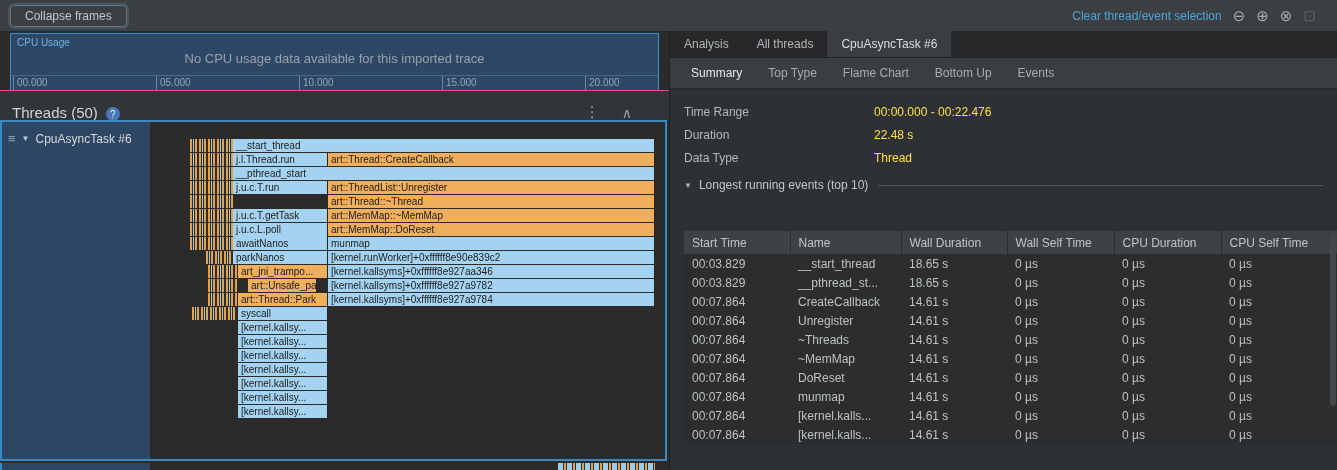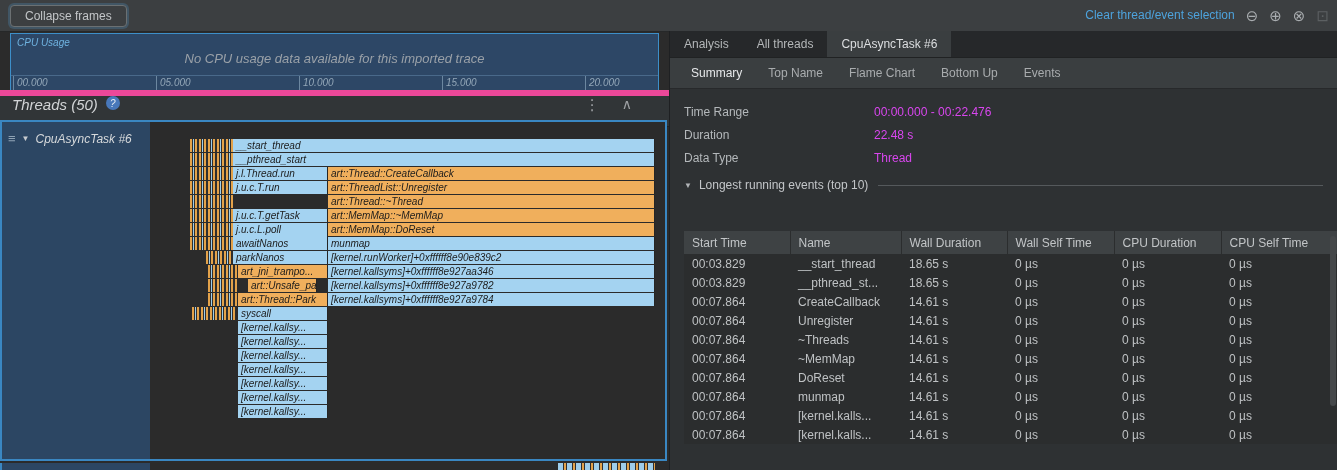--- a/index.html
+++ b/index.html
@@ -5,40 +5,40 @@
   html,body{margin:0;padding:0;}
   body{position:relative;width:1337px;height:470px;overflow:hidden;background:#2b2b2b;
        font-family:"Liberation Sans","DejaVu Sans",sans-serif;font-size:12px;color:#bbbcbd;}
 
   
   .toolbar{position:absolute;left:0;top:0;width:1337px;height:31px;background:#3c3f41;
            border-bottom:1px solid #262829;display:flex;align-items:center;}
   .btn-collapse{margin-left:10px;padding:3px 14px;background:#3c3f41;border:1px solid #6b7072;
                 border-radius:4px;color:#c3c6c8;font-size:12px;cursor:pointer;
                 box-shadow:0 0 0 2px rgba(74,130,170,.35);}
-  .toolbar-right{margin-left:auto;display:flex;align-items:flex-start;gap:11px;padding-right:8px;}
+  .toolbar-right{margin-left:auto;display:flex;align-items:center;gap:11px;padding-right:21px;}
   .link{color:#4da3dd;font-size:12px;text-decoration:none;cursor:pointer;}
   .ticon{font-size:15px;color:#a9adb0;line-height:1;cursor:pointer;}
   .ticon.disabled{color:#5c6062;cursor:default;}
 
   
-  .left{position:absolute;left:0;top:31px;width:670px;height:439px;font-style:italic;}
+  .left{position:absolute;left:0;top:31px;width:670px;height:439px;}
   .divider{position:absolute;left:669px;top:31px;width:1px;height:439px;background:#1e2022;}
 
   .cpu-panel{position:absolute;left:10px;top:2px;width:647px;height:57px;background:#2d4766;
              border:1px solid #3d8fc9;}
   .cpu-label{position:absolute;left:6px;top:3px;font-size:10px;color:#6fb3e0;}
   .cpu-msg{position:absolute;left:0;right:0;top:17px;text-align:center;font-size:13px;color:#9aa1a8;}
   .time-axis{position:absolute;left:0;right:0;bottom:0;height:15px;border-top:1px solid #49698a;}
   .tick{position:absolute;top:0;padding-left:3px;border-left:1px solid #6c87a0;
         font-size:10px;line-height:14px;color:#93a7b8;white-space:nowrap;}
 
   .th-header{position:absolute;left:0;top:59px;width:670px;height:30px;background:#313537;
-             border-top:6px solid #ec4899;border-bottom:1px solid #202223;
-             display:flex;align-items:flex-start;}
+             border-top:1px solid #ec4899;border-bottom:1px solid #202223;
+             display:flex;align-items:flex-end;}
   .th-title{margin-left:12px;font-size:15px;color:#d2d4d6;}
   .help{margin-left:8px;width:14px;height:14px;border-radius:50%;background:#4878ba;color:#e7edf4;
         font-size:10px;display:flex;align-items:center;justify-content:center;cursor:pointer;}
   .th-spacer{flex:1;}
   .hicon{color:#9da0a3;font-size:14px;cursor:pointer;}
   .hicon.more{margin-right:22px;font-size:15px;}
   .hicon.chev{margin-right:38px;}
 
   .threads-body{position:absolute;left:0;top:89px;width:667px;height:341px;
                 border:2px solid #3a87c2;background:#2b2b2b;display:flex;box-sizing:border-box;}
@@ -70,21 +70,21 @@
   .tab{padding:0 14px;display:flex;align-items:center;font-size:12px;color:#b4b7b9;cursor:pointer;}
   .tab.active{background:#3a3e40;color:#dcdee0;}
   .subtabs{height:30px;background:#3a3e40;display:flex;align-items:flex-start;padding-left:8px;
            border-bottom:1px solid #27292b;}
   .subtab{padding:0 13px;font-size:12px;color:#a9acae;height:100%;display:flex;align-items:center;cursor:pointer;}
   .subtab.active{color:#e6e8ea;}
 
   .summary{padding:11px 0 0 14px;}
   .srow{height:23px;display:flex;align-items:center;}
   .slabel{width:190px;color:#b4b8bb;}
-  .svalue{color:#d946ef;}
+  .svalue{color:#fde047;}
 
   .section-head{display:flex;align-items:center;margin:9px 14px 8px 14px;}
   .sh-tri{font-size:8px;color:#b0b3b6;margin-right:7px;cursor:pointer;}
   .sh-title{color:#c3c6c9;font-size:12px;white-space:nowrap;}
   .sh-line{flex:1;height:1px;background:#55595c;margin-left:10px;}
 
   .events{position:absolute;left:14px;right:0;top:200px;bottom:0;overflow:hidden;}
   table{border-collapse:collapse;table-layout:fixed;width:653px;font-size:12px;}
   th{background:#3e4244;color:#c2c5c7;font-weight:normal;text-align:left;padding:3px 8px;
      border-right:1px solid #2b2d2e;height:23px;box-sizing:border-box;white-space:nowrap;
@@ -139,26 +139,26 @@
         <span>CpuAsyncTask #6</span>
       </div>
     </div>
     <div class="flame">
         <div class="frow">
           <div class="seg stripes" style="left: 40px; width: 43px;"></div>
           <div class="seg bar blue" style="left: 83px; width: 422px;">__start_thread</div>
         </div>
         <div class="frow">
           <div class="seg stripes" style="left: 40px; width: 43px;"></div>
-          <div class="seg bar blue" style="left: 83px; width: 422px;">__pthread_start</div>
-        </div>
-        <div class="frow">
-          <div class="seg stripes" style="left: 40px; width: 43px;"></div>
           <div class="seg bar blue" style="left: 83px; width: 95px;">j.l.Thread.run</div>
           <div class="seg bar orange" style="left: 178px; width: 327px;">art::Thread::CreateCallback</div>
+        </div>
+        <div class="frow">
+          <div class="seg stripes" style="left: 40px; width: 43px;"></div>
+          <div class="seg bar blue" style="left: 83px; width: 422px;">__pthread_start</div>
         </div>
         <div class="frow">
           <div class="seg stripes" style="left: 40px; width: 43px;"></div>
           <div class="seg bar blue" style="left: 83px; width: 95px;">j.u.c.T.run</div>
           <div class="seg bar orange" style="left: 178px; width: 327px;">art::ThreadList::Unregister</div>
         </div>
         <div class="frow">
           <div class="seg stripes" style="left: 40px; width: 43px;"></div>
           <div class="seg bar blue" style="left: 83px; width: 95px; margin-top: 30px;">runWorker</div>
           <div class="seg bar orange" style="left: 178px; width: 327px;">art::Thread::~Thread</div>
@@ -237,21 +237,21 @@
 <div class="divider"></div>
 
 <div class="right">
   <div class="tabs">
       <div class="tab">Analysis</div>
       <div class="tab">All threads</div>
       <div class="tab active">CpuAsyncTask #6</div>
     </div>
   <div class="subtabs">
       <div class="subtab active">Summary</div>
-      <div class="subtab">Top Name</div>
+      <div class="subtab">Top Type</div>
       <div class="subtab">Flame Chart</div>
       <div class="subtab">Bottom Up</div>
       <div class="subtab">Events</div>
     </div>
 
   <div class="summary">
       <div class="srow">
         <span class="slabel">Time Range</span>
         <span class="svalue">00:00.000 - 00:22.476</span>
       </div>

